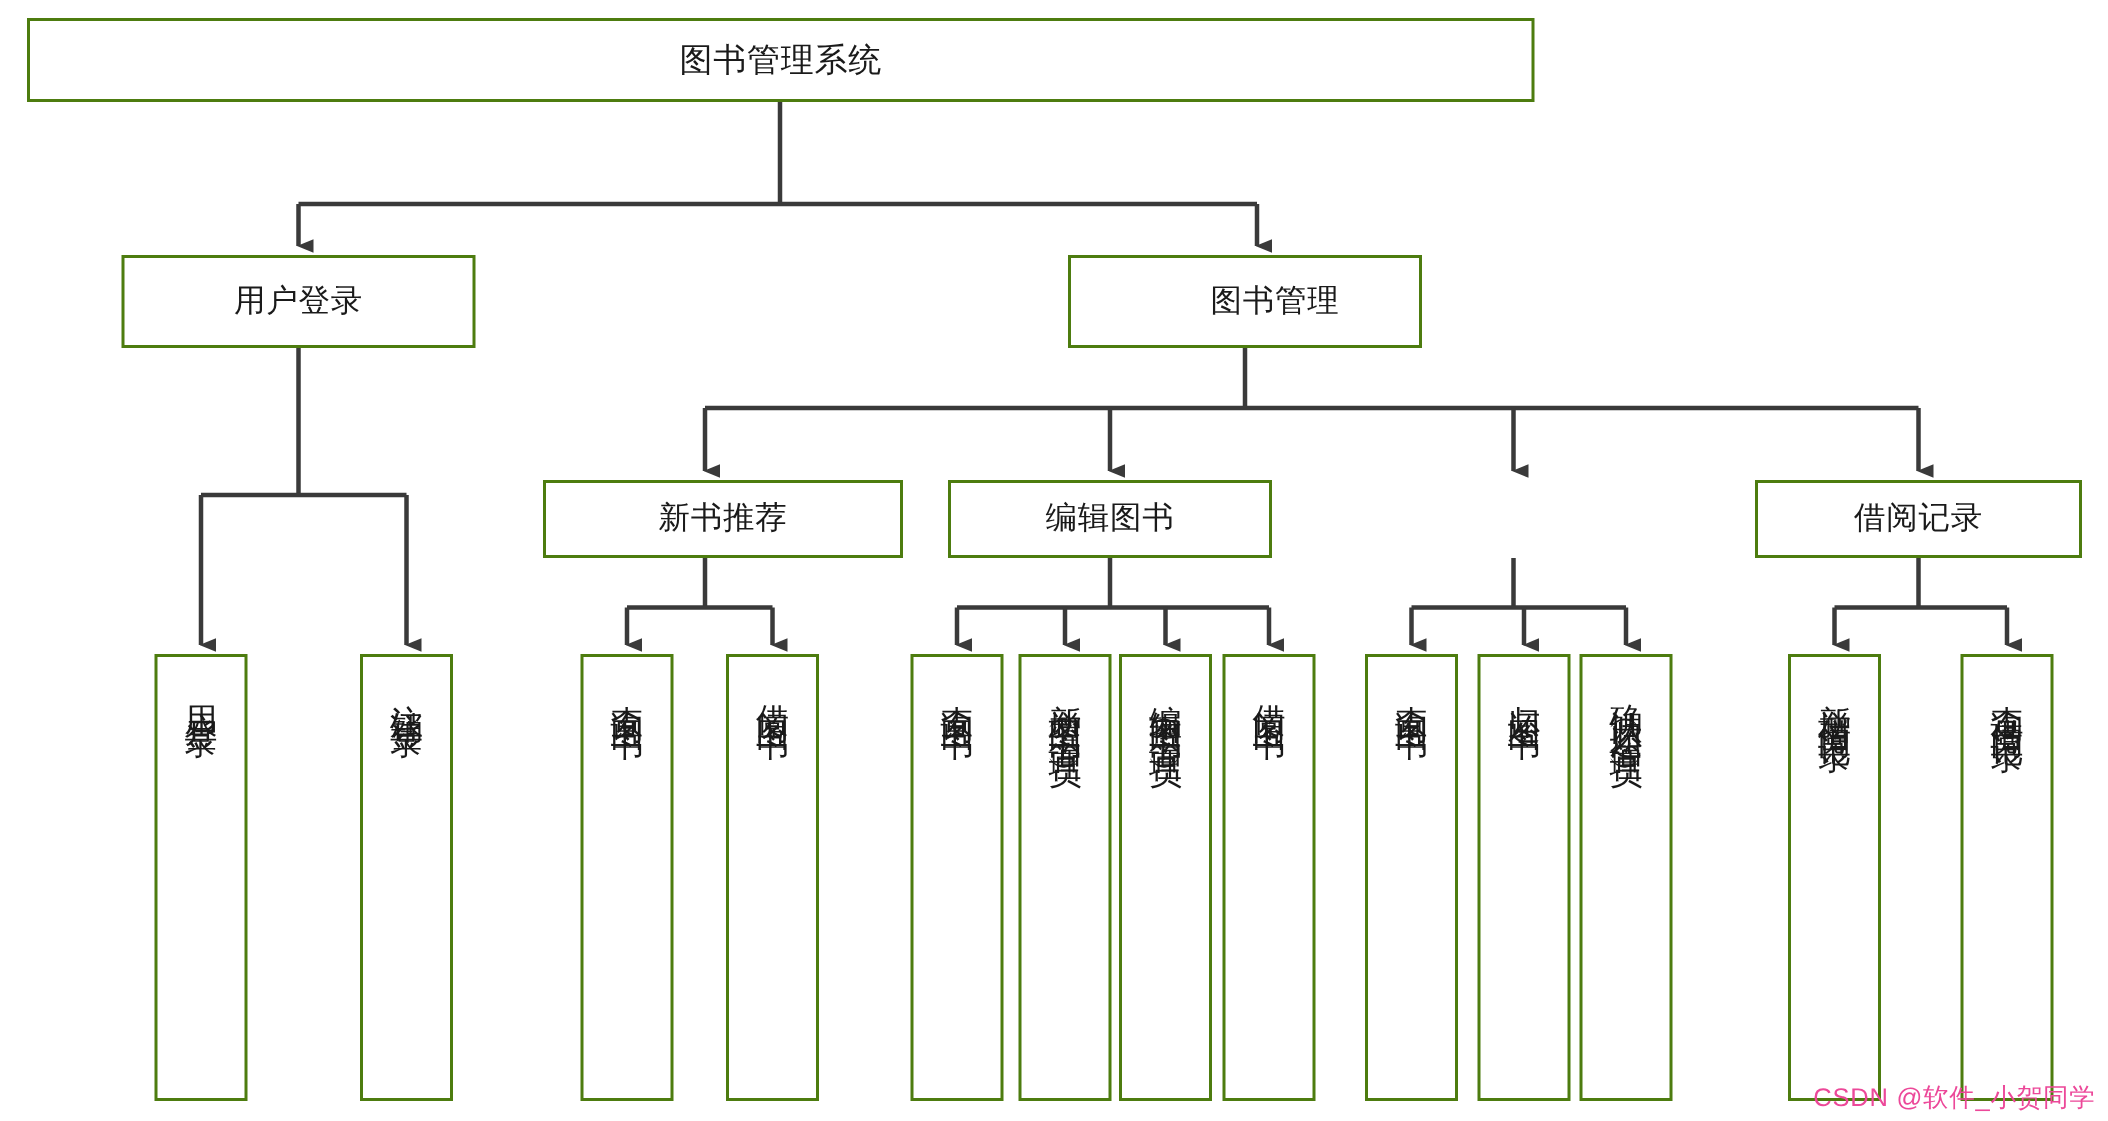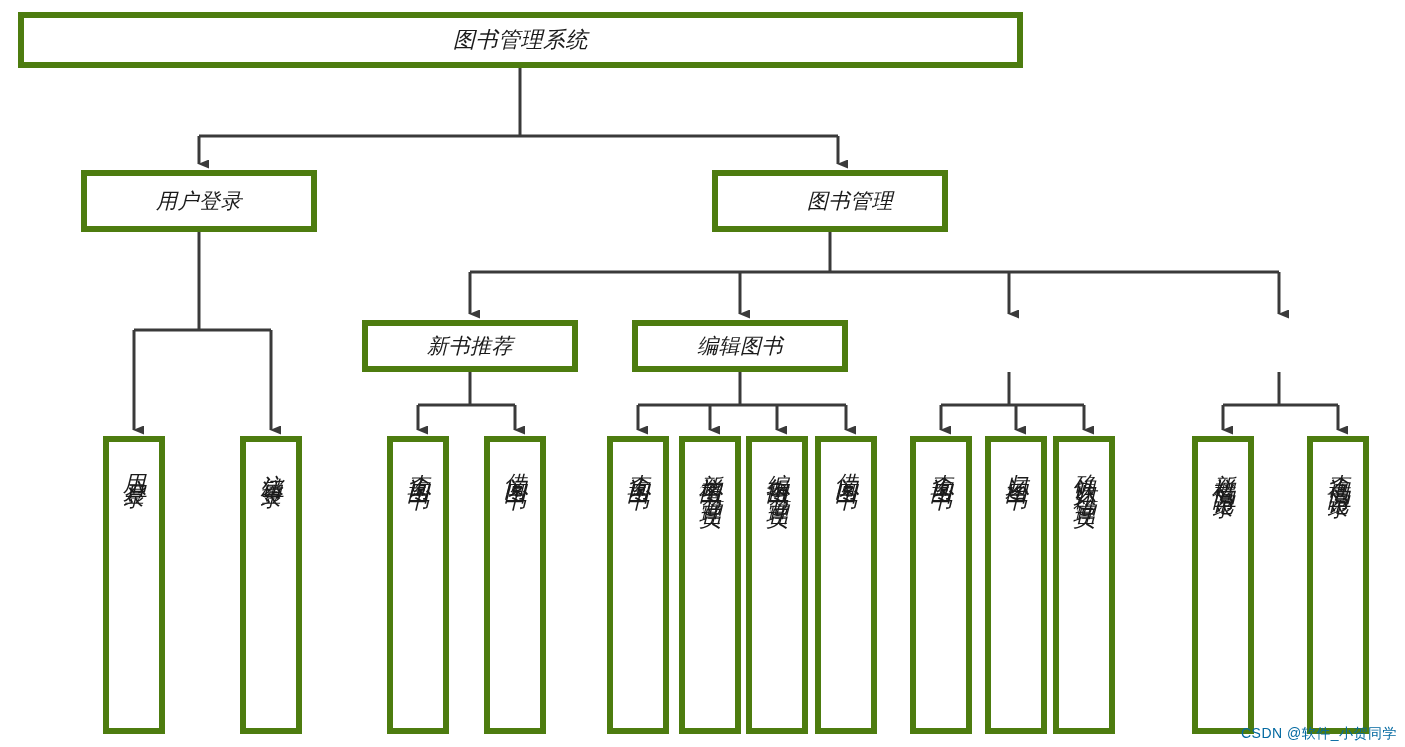--- a/index.html
+++ b/index.html
@@ -24,26 +24,25 @@
     left: 0;
     top: 0;
     width: 1405px;
     height: 747px;
     pointer-events: none;
   }
   .node {
     position: absolute;
     box-sizing: border-box;
     background: #ffffff;
-    border: 6px solid #4d7c0f;
+    border: 2px solid #4d7c0f;
     display: flex;
     align-items: center;
     justify-content: center;
     color: #1a1a1a;
-    font-style: italic;
   }
   .node .label {
     display: block;
     text-align: center;
     line-height: 1.12;
     letter-spacing: 0.5px;
   }
   .node.horiz .label {
     writing-mode: horizontal-tb;
     font-size: 21px;
@@ -57,22 +56,22 @@
     text-orientation: upright;
     font-size: 22px;
     letter-spacing: 5px;
     line-height: 1;
   }
   .node.root .label { font-size: 22px; }
   .watermark {
     position: absolute;
     right: 8px;
     bottom: 4px;
-    font-size: 14px;
-    color: #0369a1;
+    font-size: 17px;
+    color: #ec4899;
     white-space: nowrap;
     letter-spacing: 0.5px;
   }
 </style>
 </head>
 <body>
 
 <div id="diagram-root">
 
   <svg class="edges" viewBox="0 0 1405 747" xmlns="http://www.w3.org/2000/svg">
@@ -129,25 +128,28 @@
     <span class="label">图书管理系统</span>
   </div>
 
   <div class="node horiz" style="left: 81px; top: 170px; width: 236px; height: 62px;">
     <span class="label">用户登录</span>
   </div>
   <div class="node horiz" style="left: 712px; top: 170px; width: 236px; height: 62px; padding-left: 40px;">
     <span class="label">图书管理</span>
   </div>
 
-  <div class="node horiz" style="left: 362px; top: 320px; width: 216px; height: 52px;">
+  <div class="node horiz" style="left: 362px; top: 320px; width: 240px; height: 52px;">
     <span class="label">新书推荐</span>
   </div>
   <div class="node horiz" style="left: 632px; top: 320px; width: 216px; height: 52px;">
     <span class="label">编辑图书</span>
+  </div>
+  <div class="node horiz" style="left: 1170px; top: 320px; width: 218px; height: 52px;">
+    <span class="label">借阅记录</span>
   </div>
 
   <div class="node vert" style="left: 103px; top: 436px; width: 62px; height: 298px;">
     <span class="label">用户登录</span>
   </div>
   <div class="node vert" style="left: 240px; top: 436px; width: 62px; height: 298px;">
     <span class="label">注销登录</span>
   </div>
   <div class="node vert" style="left: 387px; top: 436px; width: 62px; height: 298px;">
     <span class="label">查询图书</span>

